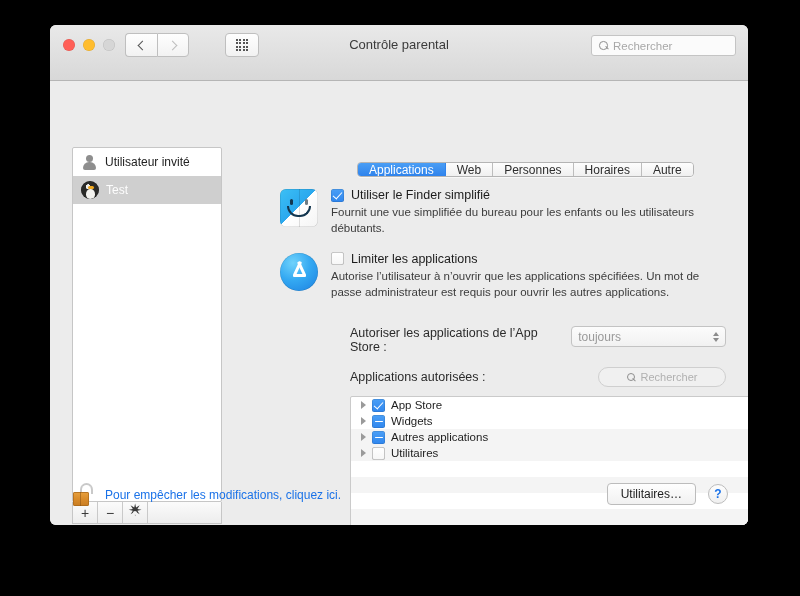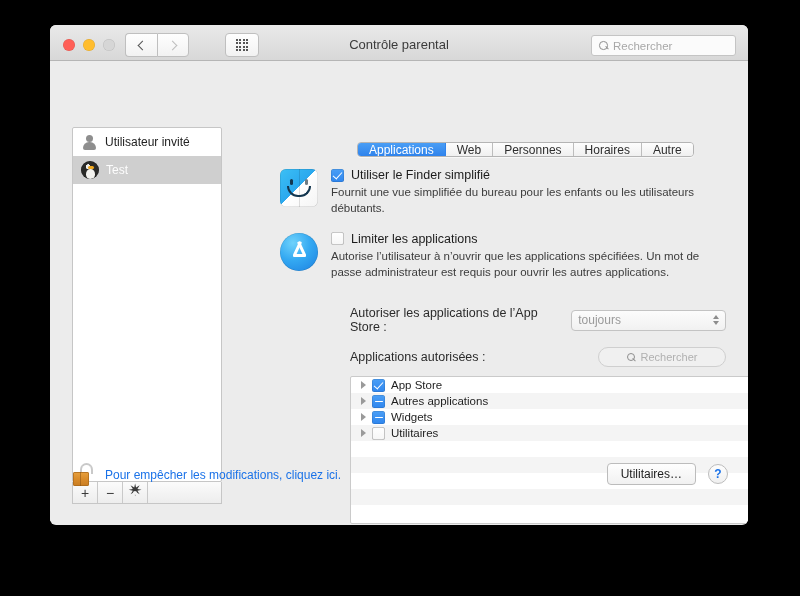--- a/index.html
+++ b/index.html
@@ -17,21 +17,21 @@
     width: 698px; height: 500px;
     background: #ececec;
     border-radius: 6px;
     box-shadow: 0 0 0 1px rgba(0,0,0,0.35);
     overflow: hidden;
   }
 
   
   .titlebar {
     position: relative;
-    height: 36px;
+    height: 56px;
     background: linear-gradient(to bottom, #e9e9e9 0%, #d8d8d8 100%);
     border-bottom: 1px solid #b5b5b5;
   }
   .traffic { position: absolute; left: 13px; top: 14px; display: flex; gap: 8px; }
   .light { width: 12px; height: 12px; border-radius: 50%; }
   .light.red    { background: #ff5f57; box-shadow: inset 0 0 0 0.5px rgba(0,0,0,.12); }
   .light.yellow { background: #ffbd2e; box-shadow: inset 0 0 0 0.5px rgba(0,0,0,.12); }
   .light.green  { background: #d6d6d6; box-shadow: inset 0 0 0 0.5px rgba(0,0,0,.12); }
 
   .navgroup { position: absolute; left: 75px; top: 8px; display: flex; }
@@ -229,21 +229,21 @@
     background: linear-gradient(to bottom,#4b9ff6,#2f86ee);
     box-shadow: inset 0 0 0 0.5px rgba(0,0,0,.18);
   }
   .cb.mixed::after {
     content: ""; position: absolute; left: 2.5px; top: 5.6px;
     width: 8px; height: 1.9px; background: #fff; border-radius: 1px;
   }
 
   
   .popup-row {
-    display: flex; align-items: center; gap: 22px;
+    display: flex; align-items: flex-start; gap: 22px;
     margin-top: 26px; padding-left: 70px;
   }
   .popup-label { font-size: 12.5px; color: #2b2b2b; }
   .popup {
     width: 175px; height: 21px; border-radius: 4px;
     background: linear-gradient(to bottom,#fcfcfc,#f1f1f1);
     border: 1px solid #c3c3c3;
     display: flex; align-items: center; padding: 0 6px;
     font-size: 12px; color: #9a9a9a; position: relative;
   }
@@ -469,29 +469,29 @@
           <span class="ph">Rechercher</span>
         </div>
       </div>
 
       <div class="applist">
         <div class="app-row">
           <span class="tri"></span>
           <span class="cb on"></span>
           <span>App Store</span>
         </div>
+        <div class="app-row">
+          <span class="tri"></span>
+          <span class="cb mixed"></span>
+          <span>Widgets</span>
+        </div>
         <div class="app-row alt">
           <span class="tri"></span>
           <span class="cb mixed"></span>
           <span>Autres applications</span>
-        </div>
-        <div class="app-row">
-          <span class="tri"></span>
-          <span class="cb mixed"></span>
-          <span>Widgets</span>
         </div>
         <div class="app-row alt">
           <span class="tri"></span>
           <span class="cb off"></span>
           <span>Utilitaires</span>
         </div>
         <div class="app-row"></div>
         <div class="app-row alt"></div>
         <div class="app-row"></div>
         <div class="app-row alt"></div>

